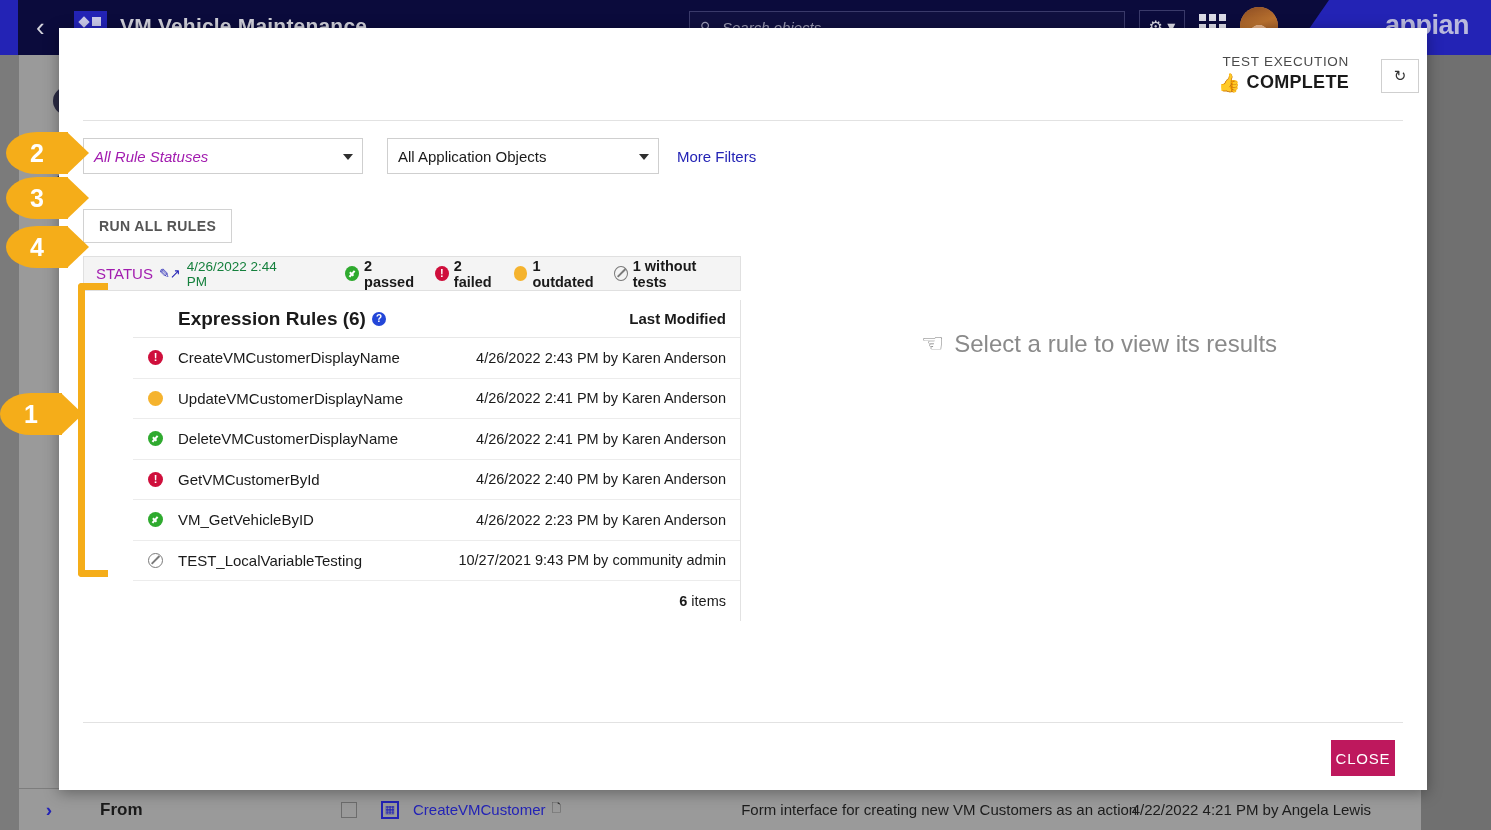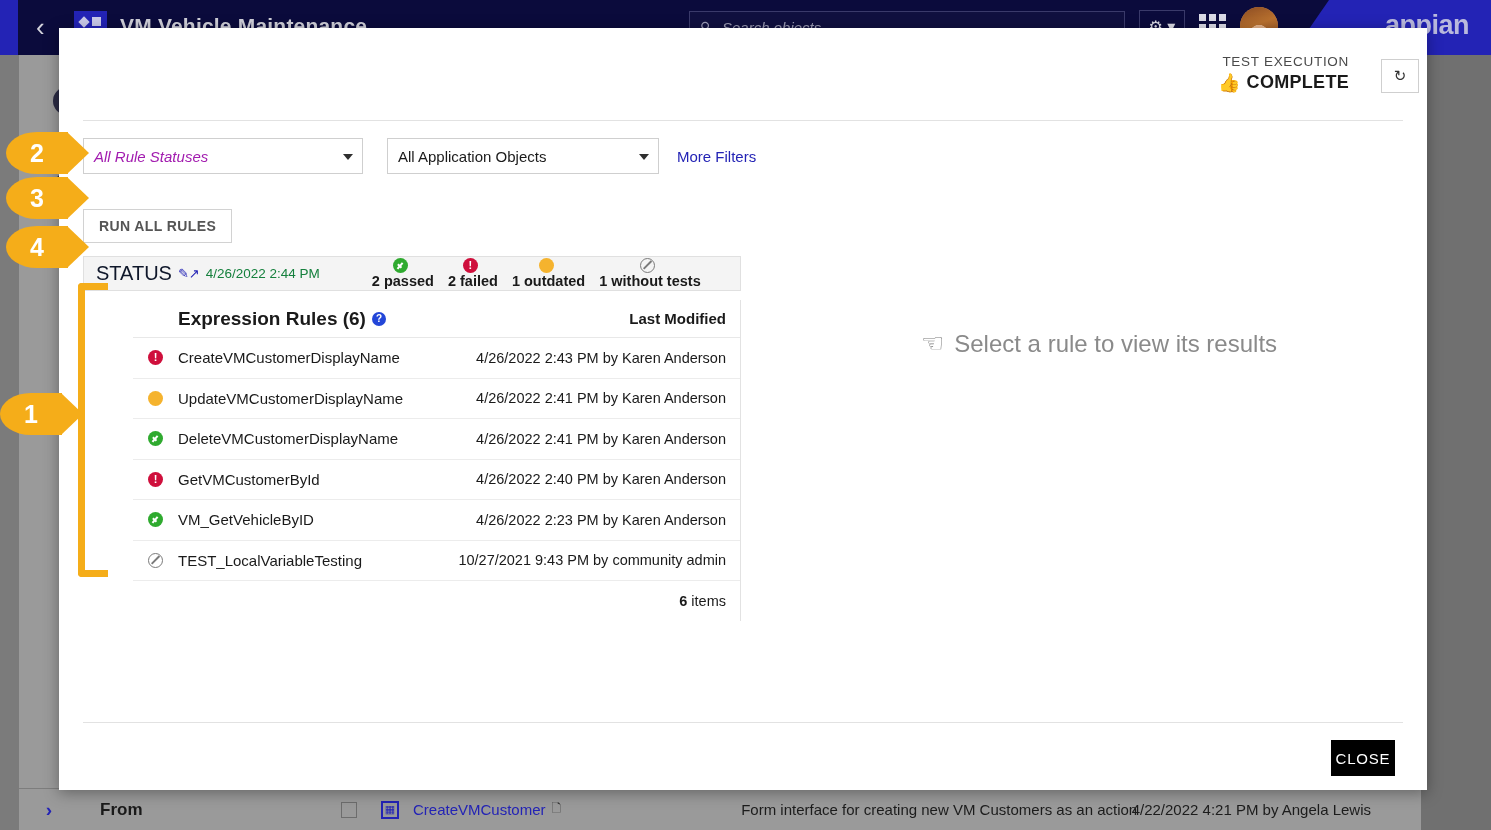--- a/index.html
+++ b/index.html
@@ -210,25 +210,25 @@
     display: flex; align-items: center;
     font-size: 14px; font-weight: bold; color: #555; letter-spacing: .4px;
   }
 
   
   #status-strip {
     position: absolute; left: 24px; top: 228px; width: 658px; height: 35px;
     background: #f4f4f4; border: 1px solid #e0e0e0;
     display: flex; align-items: center;
   }
-  #status-strip .lbl { margin-left: 12px; font-size: 20px; color: #0f172a; }
+  #status-strip .lbl { margin-left: 12px; font-size: 15px; color: #a21caf; }
   #status-strip .edit-ico { margin-left: 6px; color: #2323b5; font-size: 13px; }
   #status-strip .ts { margin-left: 6px; font-size: 13.5px; color: #15803d; }
   #status-counts { display: flex; align-items: center; margin-left: 52px; }
-  .count { display: flex; align-items: center; margin-right: 14px; font-size: 14.5px; font-weight: bold; color: #1a1a1a; flex-direction: column; }
+  .count { display: flex; align-items: center; margin-right: 14px; font-size: 14.5px; font-weight: bold; color: #1a1a1a; }
   .count .dot { margin-right: 5px; }
 
   
   .dot { display: inline-block; width: 15px; height: 15px; border-radius: 50%; position: relative; }
   .dot.pass { background: #2faa2f; }
   .dot.pass::after {
     content:""; position:absolute; left:4px; top:6.5px; width:5px; height:2.4px;
     background:#fff; transform: rotate(45deg);
   }
   .dot.pass::before {
@@ -287,21 +287,21 @@
     font-size: 24px; color: #8a8a8a;
   }
   #pointer-ico { margin-right: 10px; font-size: 26px; color: #7c7c7c; }
 
   
   #modal-footer-divider {
     position: absolute; left: 24px; right: 24px; top: 694px; height: 1px; background: #e2e2e2;
   }
   #close-btn {
     position: absolute; right: 32px; top: 712px;
-    width: 64px; height: 36px; background: #000000;
+    width: 64px; height: 36px; background: #be185d;
     color: #fff; font-size: 15px; letter-spacing: .8px;
     display: flex; align-items: center; justify-content: center;
   }
 
   
   .callout {
     position: absolute; width: 62px; height: 42px;
     background: #f5ad19;
     border-radius: 50% 0 0 50%;
     display: flex; align-items: center; justify-content: center;

